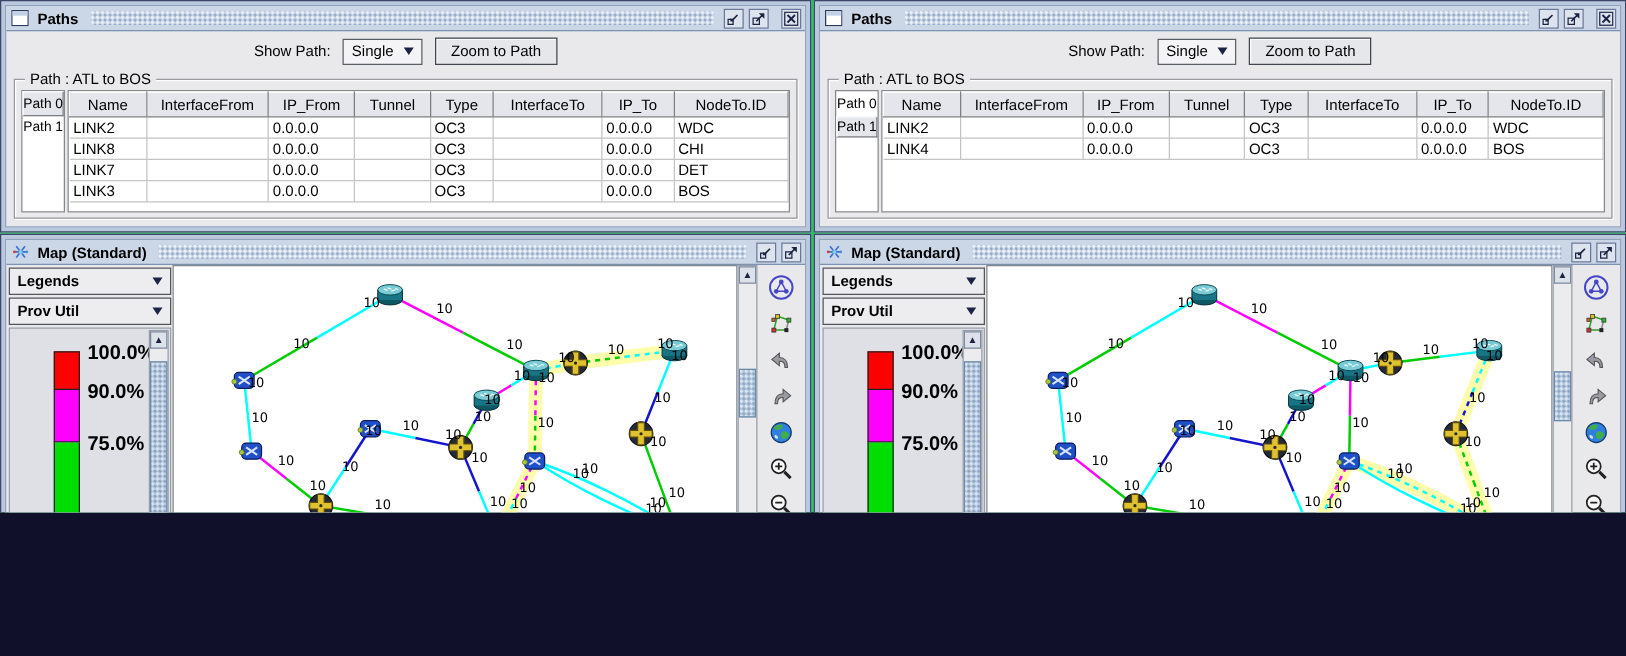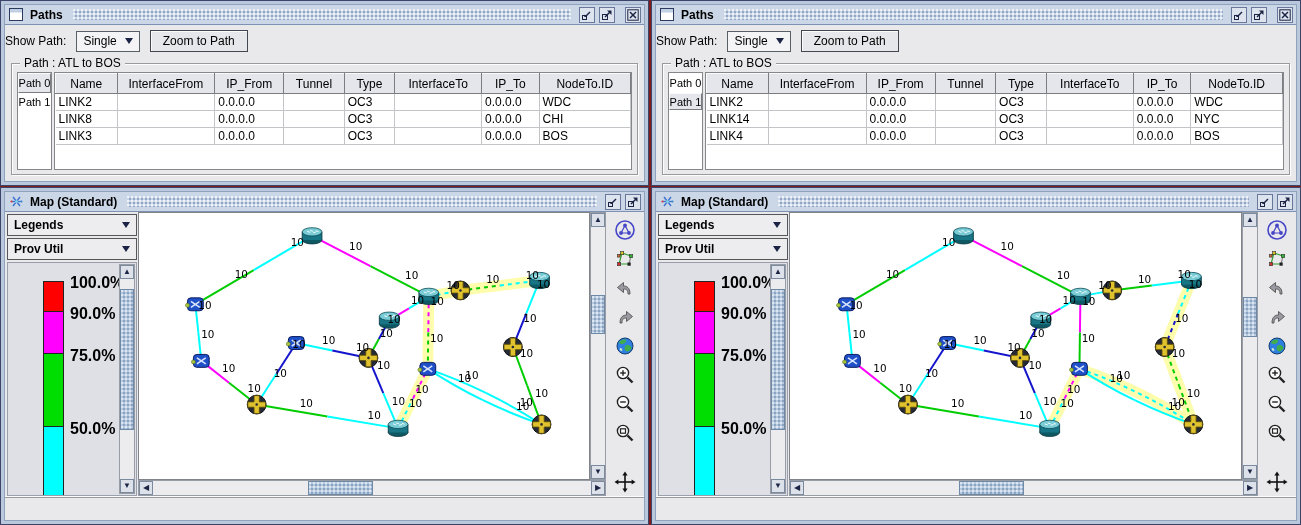--- a/index.html
+++ b/index.html
@@ -1,31 +1,31 @@
 <!DOCTYPE html>
 <html><head>
 <meta charset="utf-8">
 <style>
   html,body{margin:0;padding:0;background:#10102a;}
   *{box-sizing:border-box;}
-  .screen{position:relative;width:1301px;height:525px;background:#7f1d1d;overflow:hidden;
+  .screen{position:relative;width:1301px;height:410px;background:#22c55e;overflow:hidden;
     font-family:"Liberation Sans","DejaVu Sans",sans-serif;color:#000;}
   .frame{position:absolute;background:#b9c8dd;border:1px solid #3c4468;padding:3px;}
   .frame-inner{height:100%;display:flex;flex-direction:column;background:#e9e9ec;border:1px solid #8fa3bd;overflow:hidden;}
   
   .titlebar{height:20px;flex:0 0 20px;background:#cbd7e7;border-bottom:1px solid #7d92b2;display:flex;align-items:center;padding:0 3px;gap:4px;}
   .ttext{font-size:12px;font-weight:bold;white-space:nowrap;padding:0 2px;}
   .bumps{flex:1;align-self:stretch;margin:4px 4px;
     background-image:radial-gradient(circle at 1px 1px,#eef3fa 1px,transparent 1.2px),radial-gradient(circle at 1px 1px,#93a7c6 1px,transparent 1.2px);
     background-size:4px 4px,4px 4px;background-position:0 0,2px 2px;}
   .tbtn{width:16px;height:16px;background:#dde4ee;border:1px solid #69789a;display:flex;align-items:center;justify-content:center;flex:0 0 16px;}
   .tbtn.close{margin-left:6px;}
   .ticon{width:16px;height:16px;display:flex;align-items:center;justify-content:center;flex:0 0 16px;}
   
-  .ptoolbar{height:32px;flex:0 0 32px;display:flex;align-items:center;gap:10px;font-size:12px;}
+  .ptoolbar{height:32px;flex:0 0 32px;display:flex;align-items:center;justify-content:center;gap:10px;font-size:12px;}
   .combo{height:21px;display:inline-flex;align-items:center;gap:8px;background:#f4f4f6;border:1px solid #5a5f66;padding:0 6px;font-size:12px;}
   .tri{width:0;height:0;border-left:4px solid transparent;border-right:4px solid transparent;border-top:6px solid #1c2445;}
   .btn{height:22px;background:#e6e7ea;border:1px solid #42464e;font-size:12px;padding:0 12px;font-family:inherit;box-shadow:inset 1px 1px 0 #fbfbfc;}
   .groupbox{position:relative;flex:1;margin:6px 6px 6px 6px;border:1px solid #9a9a9e;box-shadow:inset 1px 1px 0 #fdfdfd, 1px 1px 0 #fdfdfd;}
   .gtitle{position:absolute;top:-8px;left:8px;background:#e9e9ec;padding:0 4px;font-size:12px;line-height:14px;}
   .gcontent{position:absolute;inset:8px 5px 4px 5px;display:flex;gap:2px;}
   .pathlist{width:35px;background:#fff;border:1px solid #85878a;display:flex;flex-direction:column;}
   .pcell{height:17px;font-size:11px;display:flex;align-items:center;justify-content:center;white-space:nowrap;}
   .pcell.hdrh{height:20px;}
   .pcell.sel{background:#e4e6ec;border:1px solid;border-color:#fbfbfc #7b7d80 #7b7d80 #fbfbfc;}
@@ -149,20 +149,30 @@
                     <td>LINK8</td>
                     <td></td>
                     <td>0.0.0.0</td>
                     <td></td>
                     <td>OC3</td>
                     <td></td>
                     <td>0.0.0.0</td>
                     <td>CHI</td>
                   </tr>
                   <tr>
+                    <td>LINK7</td>
+                    <td></td>
+                    <td>0.0.0.0</td>
+                    <td></td>
+                    <td>OC3</td>
+                    <td></td>
+                    <td>0.0.0.0</td>
+                    <td>DET</td>
+                  </tr>
+                  <tr>
                     <td>LINK3</td>
                     <td></td>
                     <td>0.0.0.0</td>
                     <td></td>
                     <td>OC3</td>
                     <td></td>
                     <td>0.0.0.0</td>
                     <td>BOS</td>
                   </tr>
                 </tbody>
@@ -247,30 +257,20 @@
                 <tbody>
                   <tr>
                     <td>LINK2</td>
                     <td></td>
                     <td>0.0.0.0</td>
                     <td></td>
                     <td>OC3</td>
                     <td></td>
                     <td>0.0.0.0</td>
                     <td>WDC</td>
-                  </tr>
-                  <tr>
-                    <td>LINK14</td>
-                    <td></td>
-                    <td>0.0.0.0</td>
-                    <td></td>
-                    <td>OC3</td>
-                    <td></td>
-                    <td>0.0.0.0</td>
-                    <td>NYC</td>
                   </tr>
                   <tr>
                     <td>LINK4</td>
                     <td></td>
                     <td>0.0.0.0</td>
                     <td></td>
                     <td>OC3</td>
                     <td></td>
                     <td>0.0.0.0</td>
                     <td>BOS</td>

